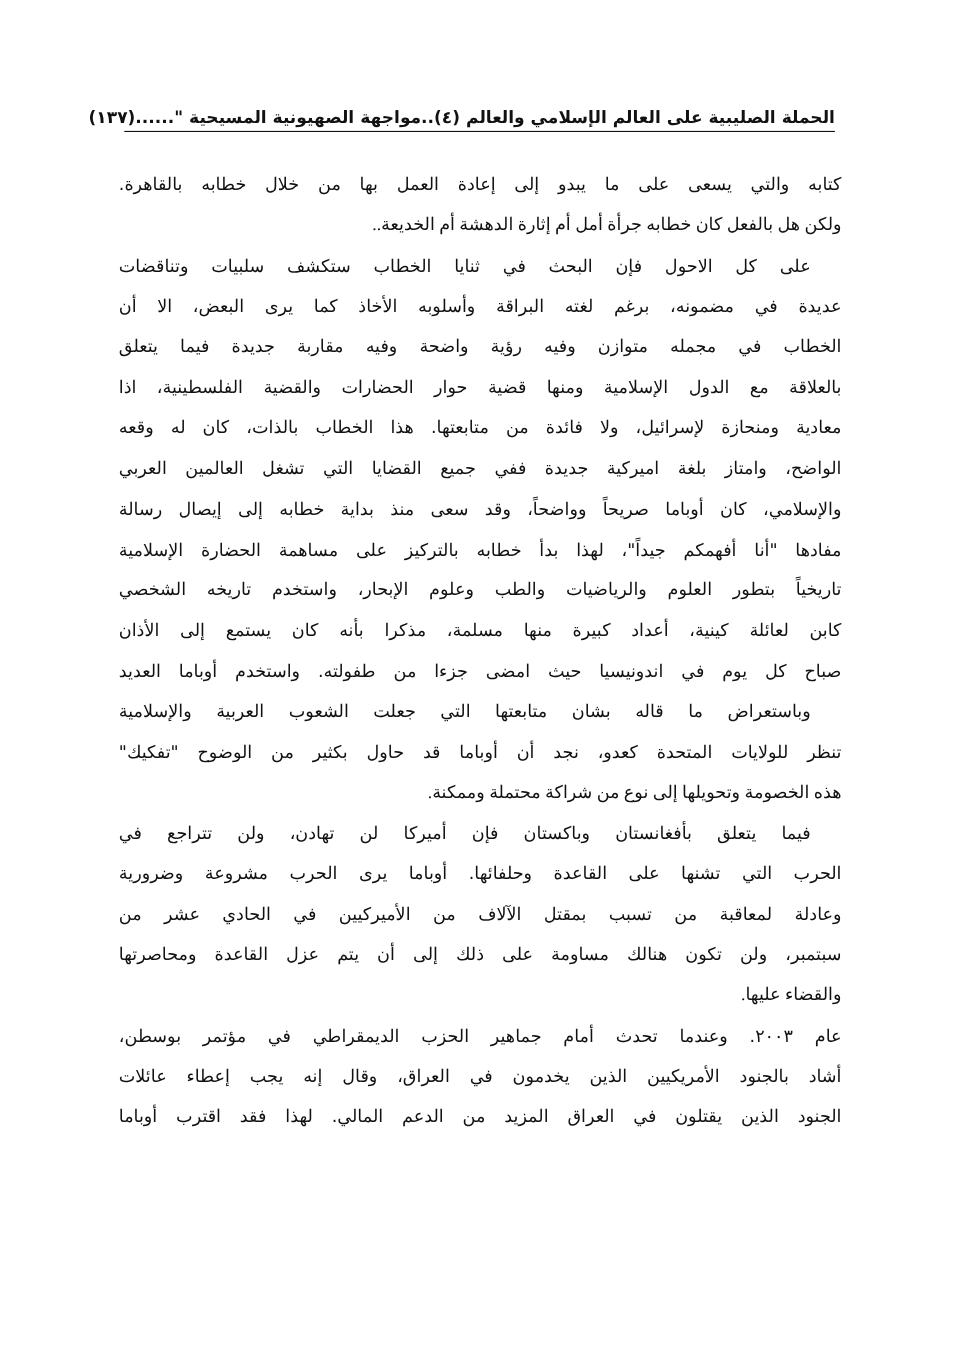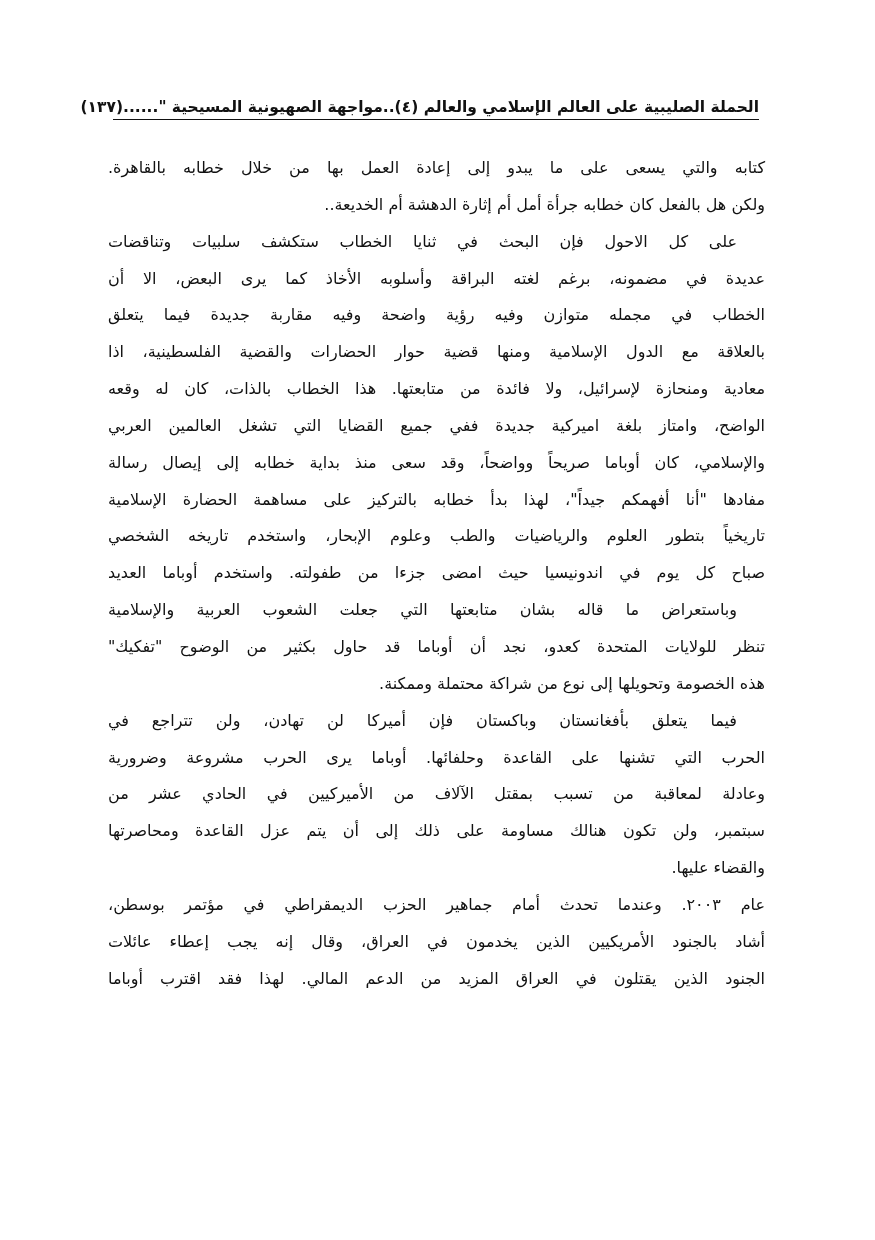--- a/index.html
+++ b/index.html
@@ -55,20 +55,21 @@
     .line {
       display: block;
       white-space: nowrap;
       text-align: justify;
       text-align-last: justify;
       overflow: visible;
       height: 36.85px;
     }
     .line.last {
       text-align-last: right;
+      font-family: Liberation Serif, serif;
     }
     .line.indent {
       padding-right: 28px;
     }
   </style>
 </head>
 <body>
 
 <div class="page">
   <div class="running-header">
@@ -81,20 +82,21 @@
       <span class="line last">ولكن هل بالفعل كان خطابه جرأة أمل أم إثارة الدهشة أم الخديعة..</span>
       <span class="line indent">على كل الاحول فإن البحث في ثنايا الخطاب ستكشف سلبيات وتناقضات</span>
       <span class="line">عديدة في مضمونه، برغم لغته البراقة وأسلوبه الأخاذ كما يرى البعض، الا أن</span>
       <span class="line">الخطاب في مجمله متوازن وفيه رؤية واضحة وفيه مقاربة جديدة فيما يتعلق</span>
       <span class="line">بالعلاقة مع الدول الإسلامية ومنها قضية حوار الحضارات والقضية الفلسطينية، اذا</span>
       <span class="line">معادية ومنحازة لإسرائيل، ولا فائدة من متابعتها. هذا الخطاب بالذات، كان له وقعه</span>
       <span class="line">الواضح، وامتاز بلغة اميركية جديدة ففي جميع القضايا التي تشغل العالمين العربي</span>
       <span class="line">والإسلامي، كان أوباما صريحاً وواضحاً، وقد سعى منذ بداية خطابه إلى إيصال رسالة</span>
       <span class="line">مفادها "أنا أفهمكم جيداً"، لهذا بدأ خطابه بالتركيز على مساهمة الحضارة الإسلامية</span>
       <span class="line">تاريخياً بتطور العلوم والرياضيات والطب وعلوم الإبحار، واستخدم تاريخه الشخصي</span>
+      <span class="line">كابن لعائلة كينية، أعداد كبيرة منها مسلمة، مذكرا بأنه كان يستمع إلى الأذان</span>
       <span class="line">صباح كل يوم في اندونيسيا حيث امضى جزءا من طفولته. واستخدم أوباما العديد</span>
       <span class="line indent">وباستعراض ما قاله بشان متابعتها التي جعلت الشعوب العربية والإسلامية</span>
       <span class="line">تنظر للولايات المتحدة كعدو، نجد أن أوباما قد حاول بكثير من الوضوح "تفكيك"</span>
       <span class="line last">هذه الخصومة وتحويلها إلى نوع من شراكة محتملة وممكنة.</span>
       <span class="line indent">فيما يتعلق بأفغانستان وباكستان فإن أميركا لن تهادن، ولن تتراجع في</span>
       <span class="line">الحرب التي تشنها على القاعدة وحلفائها. أوباما يرى الحرب مشروعة وضرورية</span>
       <span class="line">وعادلة لمعاقبة من تسبب بمقتل الآلاف من الأميركيين في الحادي عشر من</span>
       <span class="line">سبتمبر، ولن تكون هنالك مساومة على ذلك إلى أن يتم عزل القاعدة ومحاصرتها</span>
       <span class="line last">والقضاء عليها.</span>
       <span class="line">عام ٢٠٠٣. وعندما تحدث أمام جماهير الحزب الديمقراطي في مؤتمر بوسطن،</span>

